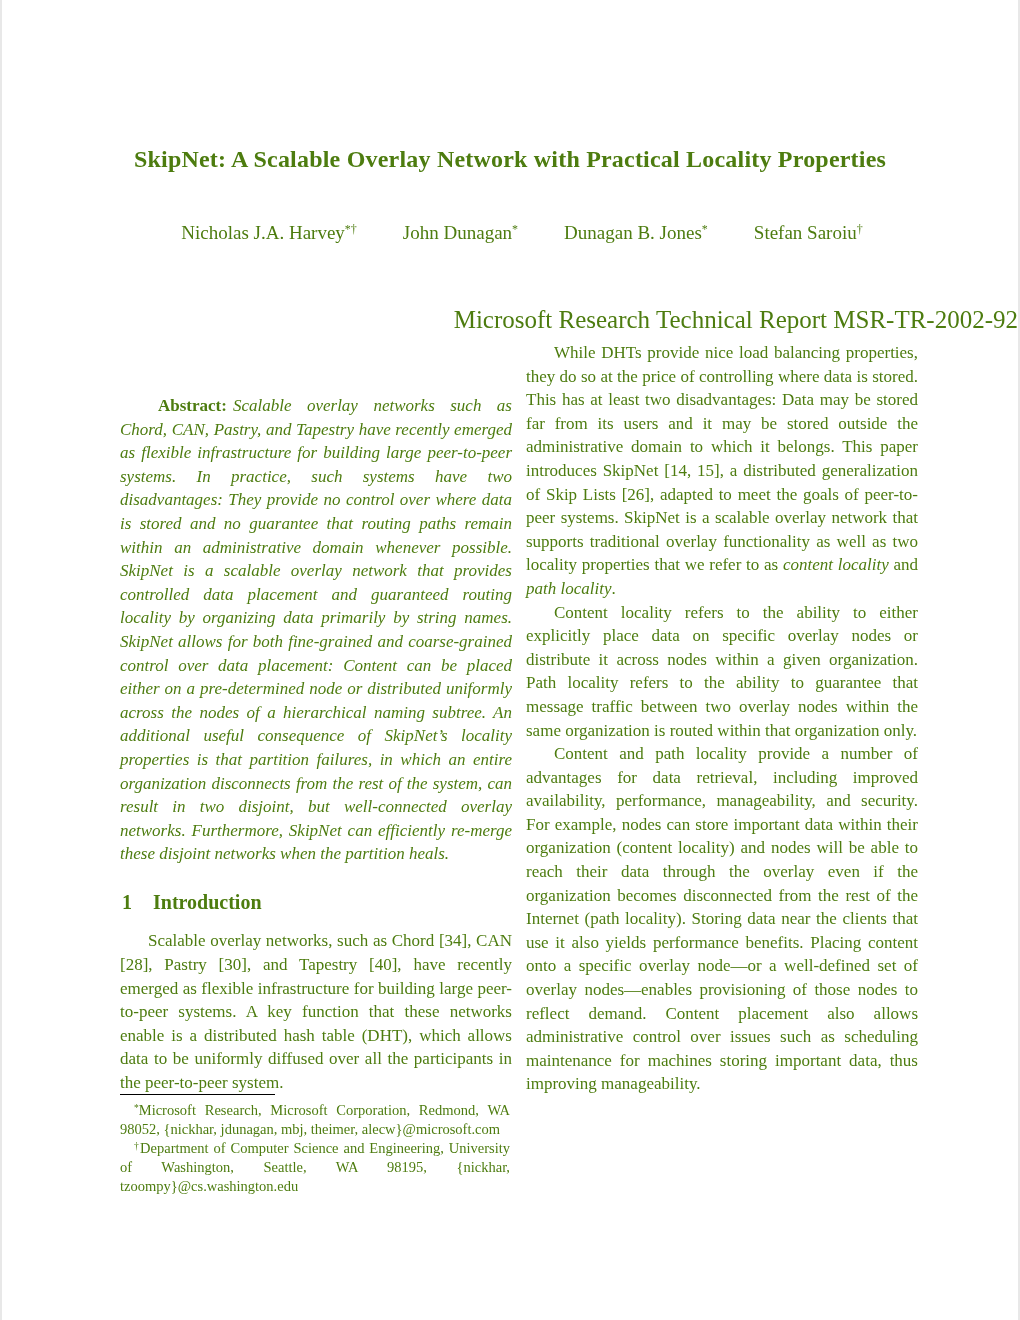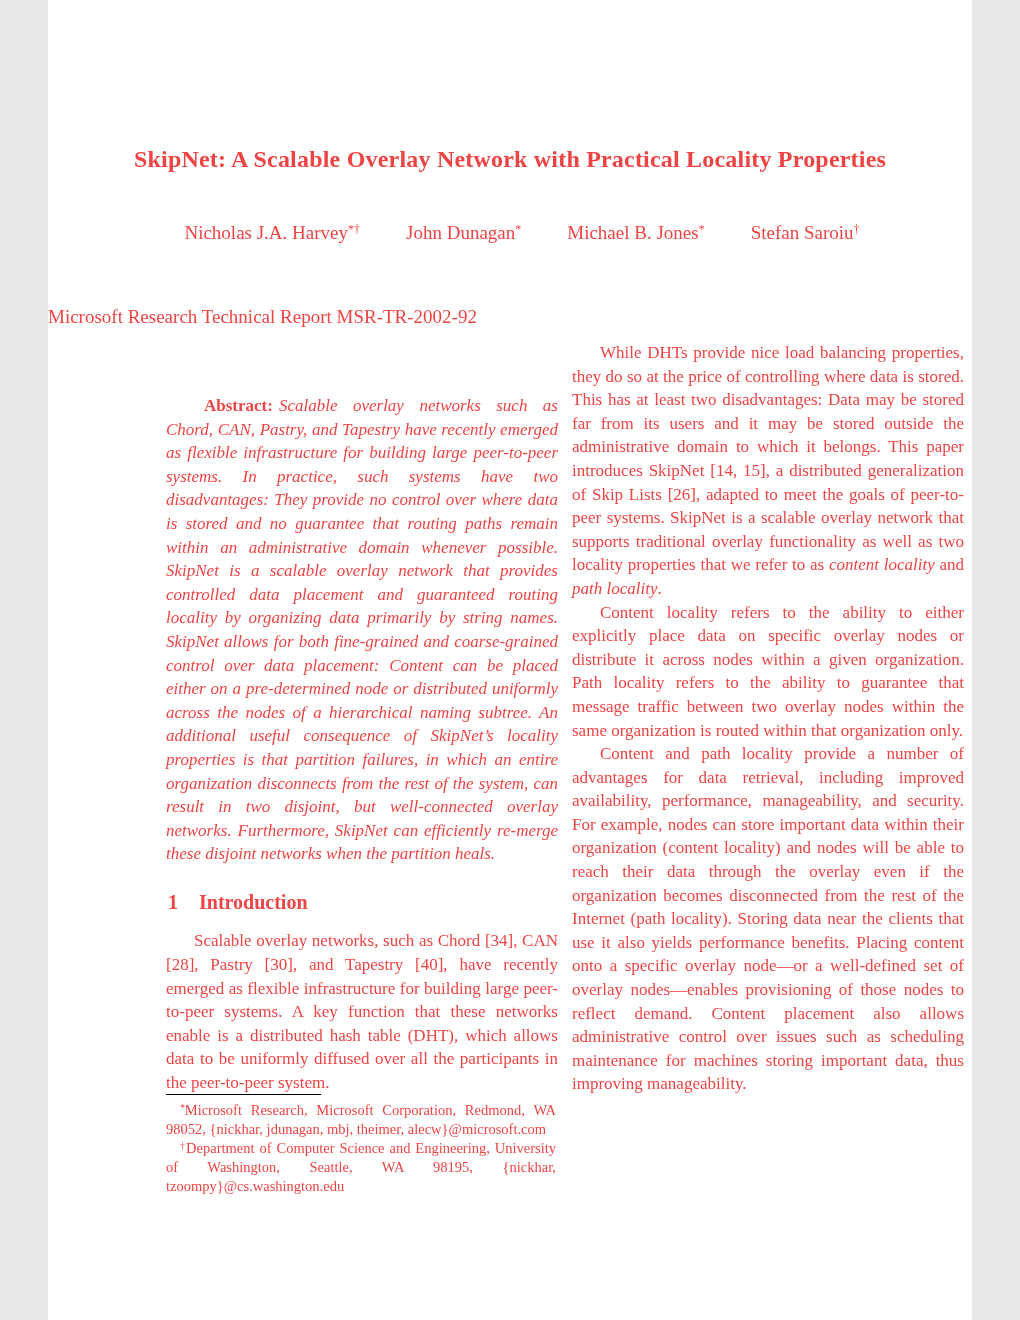--- a/index.html
+++ b/index.html
@@ -1,22 +1,22 @@
 <!DOCTYPE html>
 <html><head>
 <meta charset="utf-8">
 <style>
   html, body { margin: 0; padding: 0; background: #e8e8e8; }
   .page {
     position: relative;
-    width: 924px;
+    width: 1016px;
     height: 1320px;
     margin: 0 auto;
     background: #ffffff;
-    color: #ef4444;
+    color: #4d7c0f;
     font-family: "Liberation Serif", serif;
     overflow: hidden;
   }
   .paper-title {
     position: absolute;
     top: 146px;
     left: 0;
     width: 100%;
     text-align: center;
     font-size: 24px;
@@ -37,22 +37,22 @@
   .author sup {
     font-size: 12px;
     line-height: 0;
     vertical-align: 6px;
   }
   .report-line {
     position: absolute;
     top: 306px;
     left: 0;
     width: 100%;
-    text-align: left;
-    font-size: 19px;
+    text-align: right;
+    font-size: 25px;
   }
   .col {
     position: absolute;
     width: 392px;
     text-align: justify;
     font-size: 17px;
     line-height: 23.6px;
   }
   .col-left  { left: 118px; top: 394px; }
   .col-right { left: 524px; top: 341px; }
@@ -97,21 +97,21 @@
 </head>
 <body>
 
 <div class="page">
 
   <div class="paper-title">SkipNet: A Scalable Overlay Network with Practical Locality Properties</div>
 
   <div class="authors-row row1">
     <span class="author"><span>Nicholas J.A. Harvey</span><sup>*†</sup></span>
     <span class="author"><span>John Dunagan</span><sup>*</sup></span>
-    <span class="author"><span>Michael B. Jones</span><sup>*</sup></span>
+    <span class="author"><span>Dunagan B. Jones</span><sup>*</sup></span>
     <span class="author"><span>Stefan Saroiu</span><sup>†</sup></span>
   </div>
 
 
   <div class="report-line">Microsoft Research Technical Report MSR-TR-2002-92</div>
 
   <div class="col col-left">
     <p class="abstract-par"><span class="abstract-label">Abstract:</span><span>Scalable overlay networks such as Chord, CAN, Pastry, and Tapestry have recently emerged as flexible infrastructure for building large peer-to-peer systems. In practice, such systems have two disadvantages: They provide no control over where data is stored and no guarantee that routing paths remain within an administrative domain whenever possible. SkipNet is a scalable overlay network that provides controlled data placement and guaranteed routing locality by organizing data primarily by string names. SkipNet allows for both fine-grained and coarse-grained control over data placement: Content can be placed either on a pre-determined node or distributed uniformly across the nodes of a hierarchical naming subtree. An additional useful consequence of SkipNet’s locality properties is that partition failures, in which an entire organization disconnects from the rest of the system, can result in two disjoint, but well-connected overlay networks. Furthermore, SkipNet can efficiently re-merge these disjoint networks when the partition heals.</span></p>
 
     <div class="section-heading"><span class="sec-num">1</span><span>Introduction</span></div>

